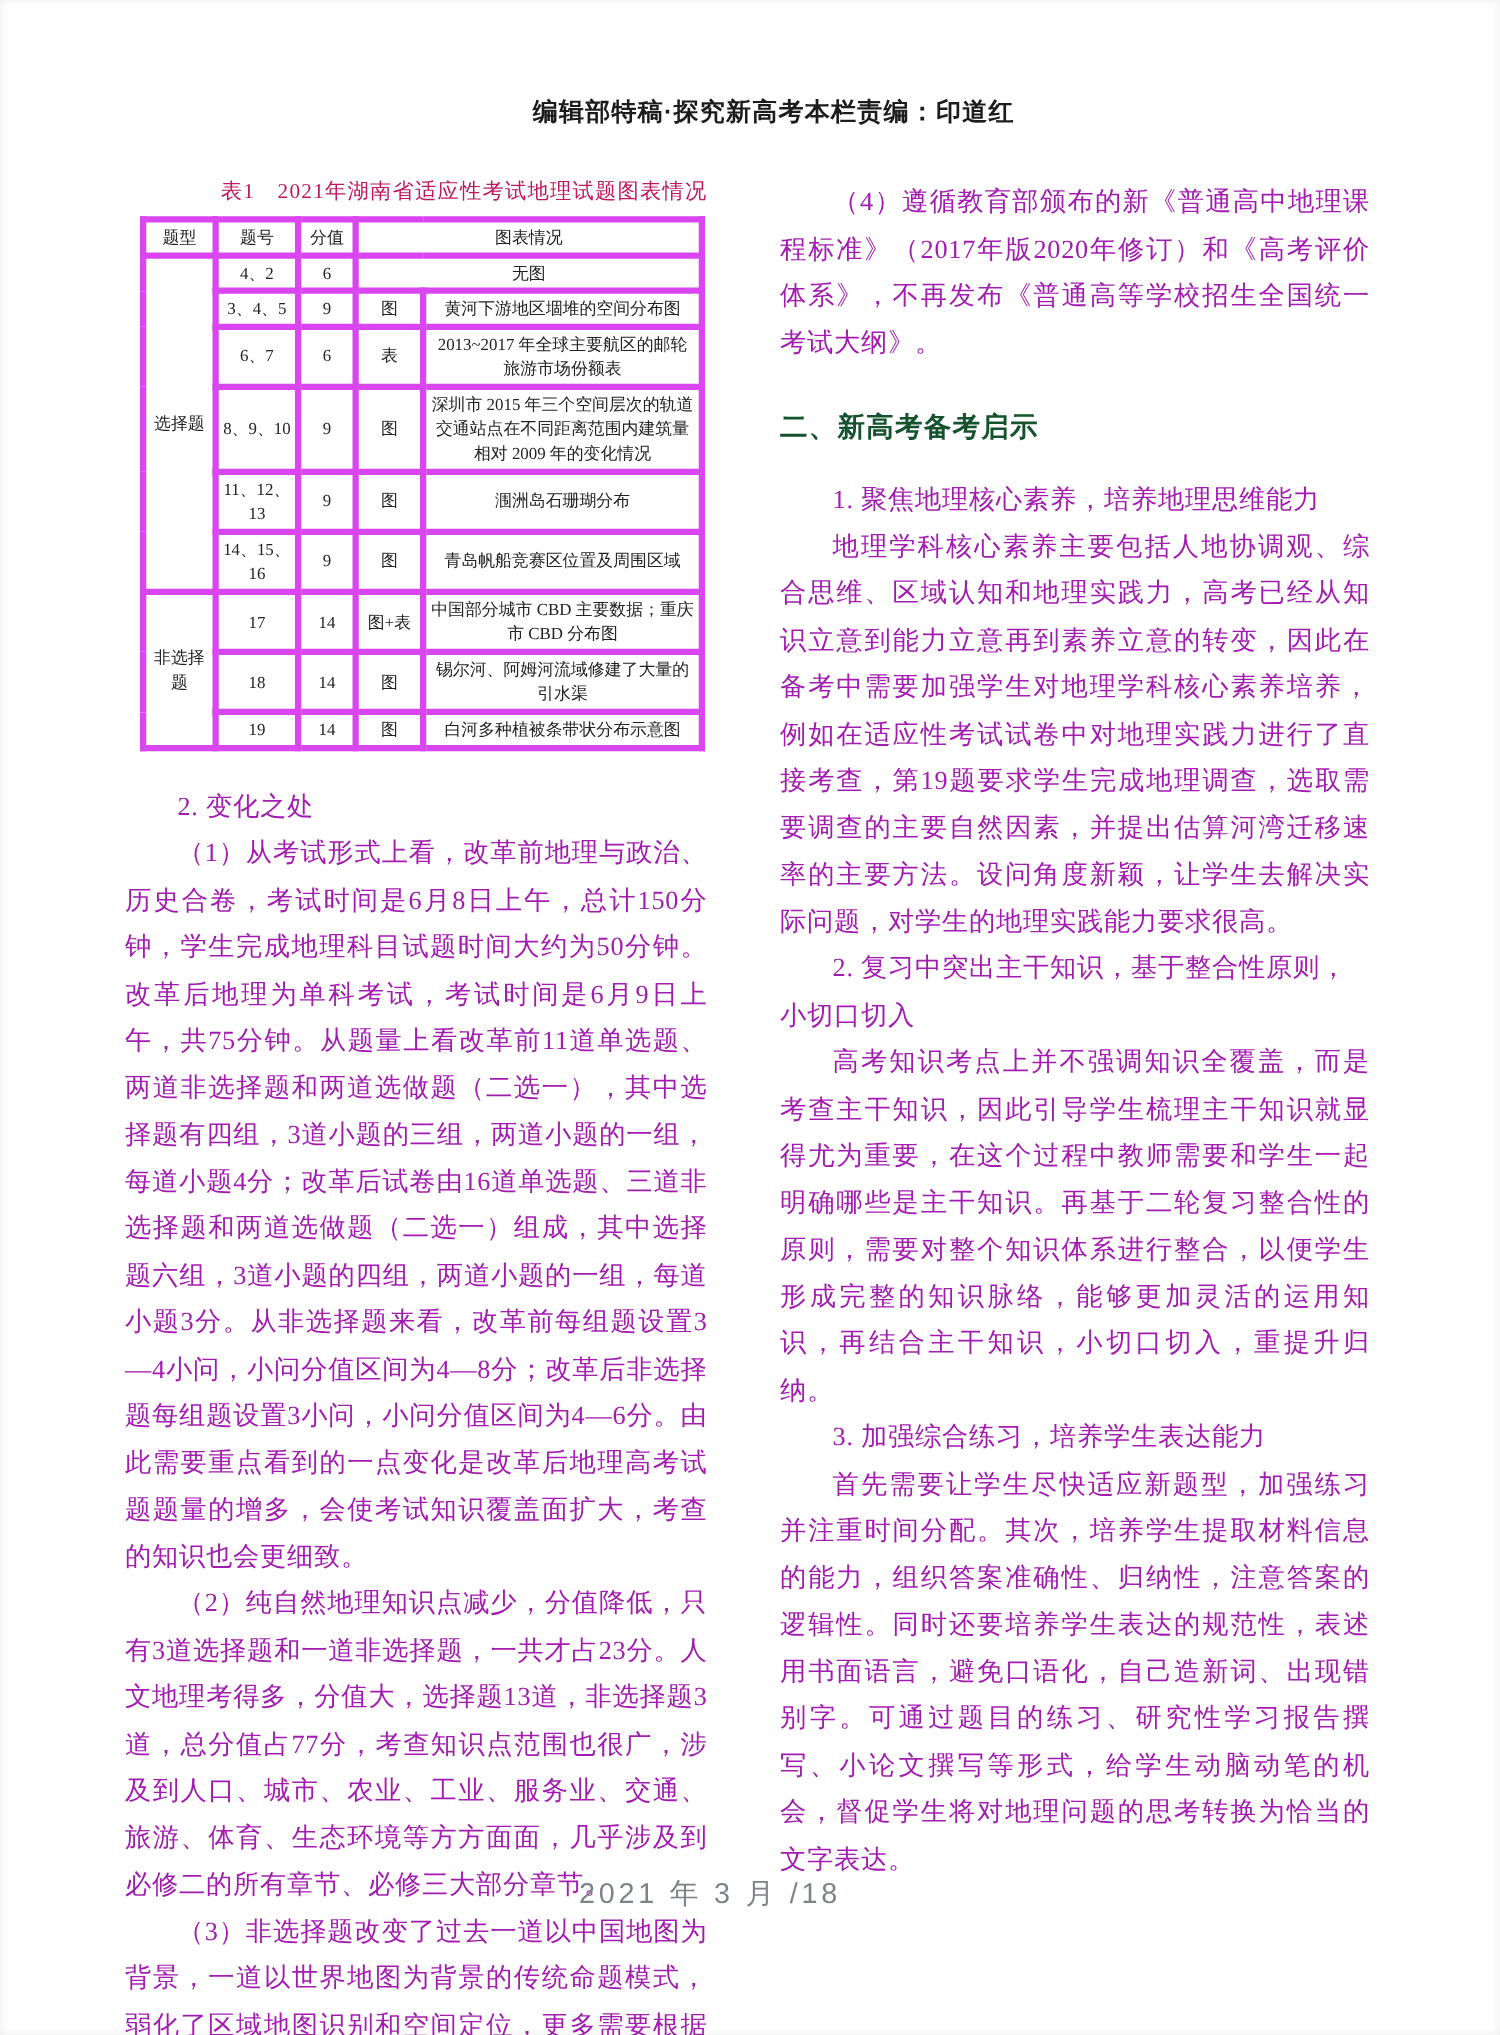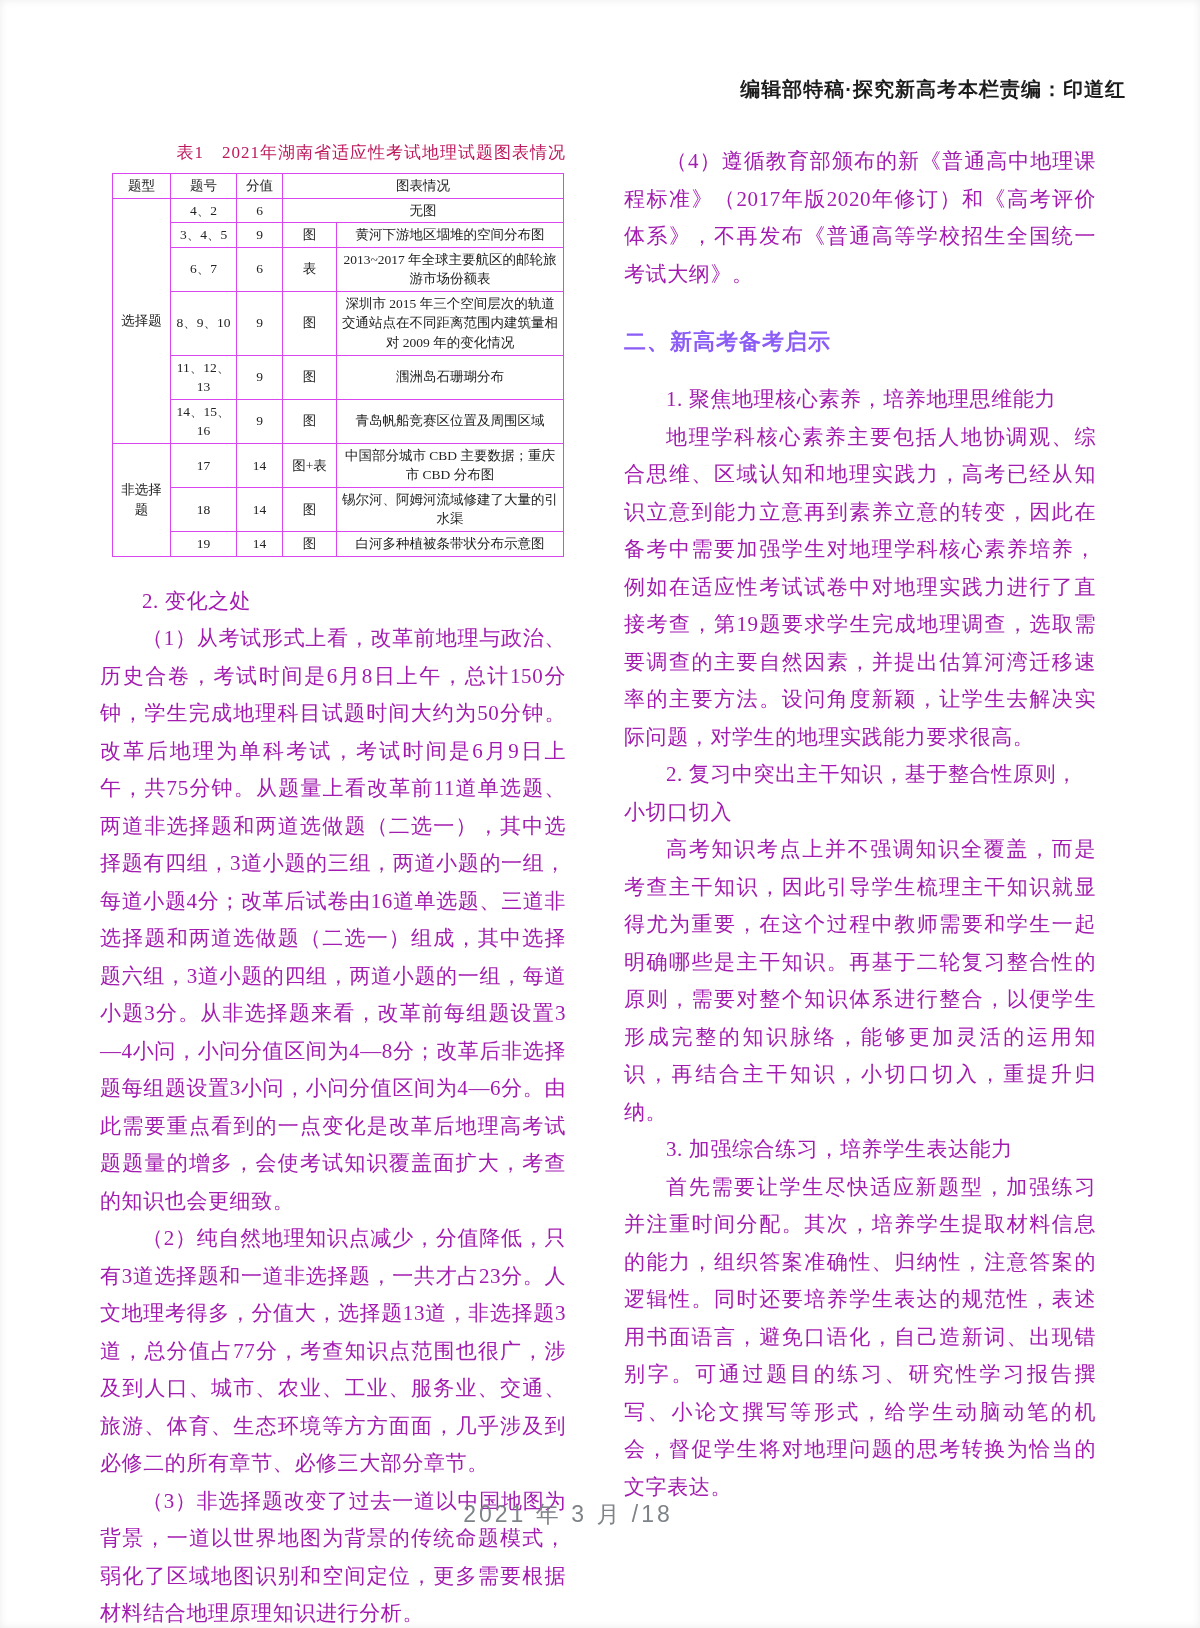--- a/index.html
+++ b/index.html
@@ -6,21 +6,21 @@
   body {
     width:1200px; height:1628px;
     background:#ffffff;
     position:relative;
     overflow:hidden;
     font-family:"Liberation Serif", serif;
     color:#2e2e2e;
     box-shadow: inset 0 0 8px rgba(0,0,0,0.08);
   }
   .page-header {
-    display:flex; justify-content:flex-end; align-items:flex-end;
+    display:flex; justify-content:center; align-items:flex-end;
     padding:76px 74px 0 112px;
     font-family:"Liberation Sans", sans-serif;
     font-weight:bold; font-size:20px; color:#1c1c1c;
     letter-spacing:1px;
   }
   .columns {
     display:flex; gap:58px;
     margin:34px 104px 0 100px;
   }
   .col-left  { width:468px; }
@@ -29,37 +29,37 @@
   
   .table-title {
     text-align:right; font-size:17px; color:#be185d;
     margin:4px 0 9px 8px; letter-spacing:1px; white-space:nowrap;
   }
   table.figtable {
     border-collapse:collapse; width:452px; margin-left:12px;
     font-size:13.5px; color:#222; table-layout:fixed;
   }
   table.figtable th, table.figtable td {
-    border:1px solid #d946ef;
+    border:5px solid #d946ef;
     text-align:center; vertical-align:middle;
     padding:2px 3px; line-height:1.45; font-weight:normal;
   }
   td.desc { padding:2px 5px; }
 
   
   .body, .subhead {
     font-size:21px; line-height:37.5px;
     text-align:justify; text-indent:2em;
     margin:0; letter-spacing:0.6px; color:#a21caf;
   }
   .subhead { text-align:left; }
   .lead-gap { margin-top:14px; }
   .section-head {
     font-family:"Liberation Sans", sans-serif;
-    font-weight:bold; font-size:22px; color:#8b5cf6;
+    font-weight:bold; font-size:22px; color:#14532d;
     margin:34px 0 24px 0; letter-spacing:1px;
   }
   .page-footer {
     position:absolute; left:0; right:64px; bottom:98px;
     text-align:center;
     font-family:"Liberation Sans", sans-serif;
     font-size:23px; color:#7e8388; letter-spacing:3px;
   }
 </style>
 </head>

